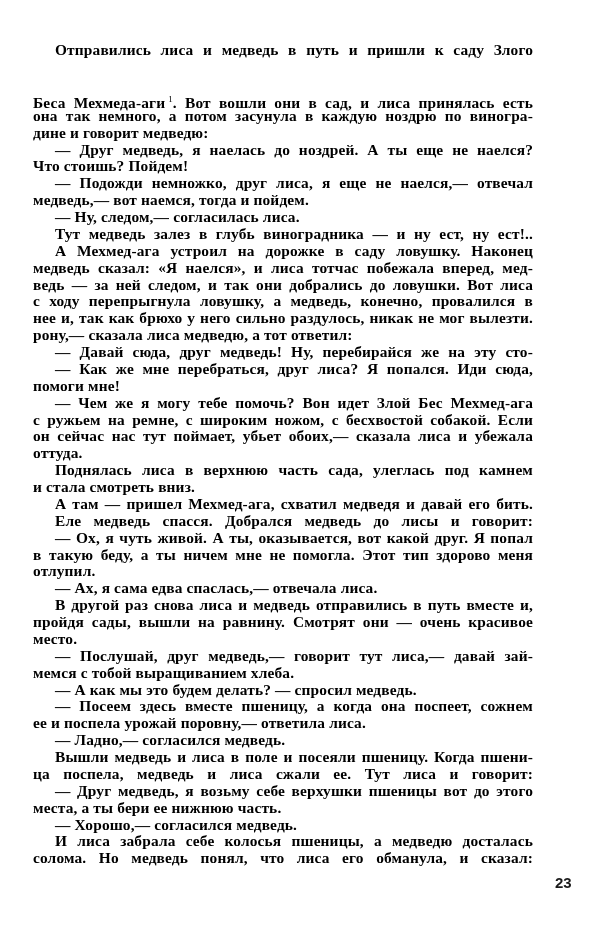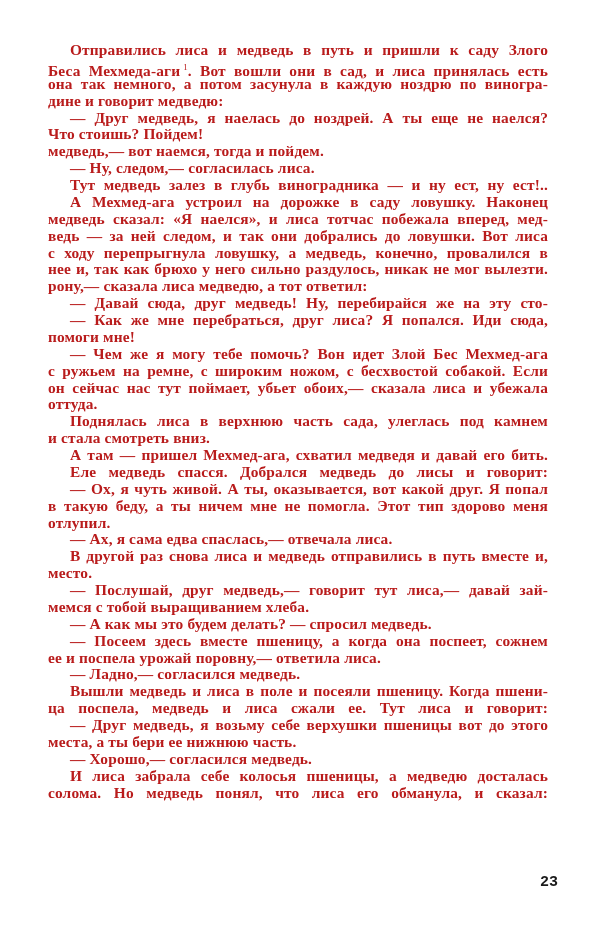--- a/index.html
+++ b/index.html
@@ -1,49 +1,50 @@
 <!DOCTYPE html>
 <html><head>
 <meta charset="utf-8">
 <style>
   html, body { margin: 0; padding: 0; }
   body {
     width: 600px; height: 934px; background: #ffffff;
     position: relative; overflow: hidden;
   }
   .page-text {
-    position: absolute; left: 48px; top: 42px; width: 500px;
+    position: absolute; left: 33px; top: 42px; width: 500px;
     font-family: "Liberation Serif", "DejaVu Serif", serif;
-    font-size: 15.4px; line-height: 16.88px; color: #b91c1c;
+    font-size: 15.4px; line-height: 16.88px; color: #000000;
     font-weight: bold; letter-spacing: 0.15px;
   }
   .line {
     display: block; height: 16.88px; white-space: nowrap;
     text-align: justify; text-align-last: justify; overflow: visible;
   }
   .line.last { text-align-last: left; }
   .line.indent { padding-left: 22px; }
   .line .txt { display: inline; }
   sup.fn { font-size: 9px; vertical-align: 6px; margin-left: 3px; font-weight: normal; }
   .page-number {
-    position: absolute; left: 540px; top: 874px;
-    font-family: Liberation Mono, monospace;
+    position: absolute; left: 555px; top: 874px;
+    font-family: Liberation Sans, sans-serif;
     font-size: 15px; font-weight: bold; color: #1a1a1a;
   }
 </style>
 </head>
 <body>
 
 <div class="page-text" id="page-text">
     <div class="line indent"><span class="txt">Отправились лиса и медведь в путь и пришли к саду Злого</span></div>
-    <div class="line" style="letter-spacing: 0.149744px;"><span class="txt">Беса Мехмеда-аги</span><sup class="fn">1</sup><span>. Вот вошли они в сад, и лиса принялась есть</span></div>
+    <div class="line" style="letter-spacing: 0.149744px; margin-top: 32px;"><span class="txt">Беса Мехмеда-аги</span><sup class="fn">1</sup><span>. Вот вошли они в сад, и лиса принялась есть</span></div>
     <div class="line"><span class="txt">она так немного, а потом засунула в каждую ноздрю по виногра-</span></div>
     <div class="line last"><span class="txt">дине и говорит медведю:</span></div>
     <div class="line indent"><span class="txt">— Друг медведь, я наелась до ноздрей. А ты еще не наелся?</span></div>
     <div class="line last"><span class="txt">Что стоишь? Пойдем!</span></div>
+    <div class="line indent"><span class="txt">— Подожди немножко, друг лиса, я еще не наелся,— отвечал</span></div>
     <div class="line last"><span class="txt">медведь,— вот наемся, тогда и пойдем.</span></div>
     <div class="line indent last"><span class="txt">— Ну, следом,— согласилась лиса.</span></div>
     <div class="line indent"><span class="txt">Тут медведь залез в глубь виноградника — и ну ест, ну ест!..</span></div>
     <div class="line indent"><span class="txt">А Мехмед-ага устроил на дорожке в саду ловушку. Наконец</span></div>
     <div class="line"><span class="txt">медведь сказал: «Я наелся», и лиса тотчас побежала вперед, мед-</span></div>
     <div class="line"><span class="txt">ведь — за ней следом, и так они добрались до ловушки. Вот лиса</span></div>
     <div class="line"><span class="txt">с ходу перепрыгнула ловушку, а медведь, конечно, провалился в</span></div>
     <div class="line"><span class="txt">нее и, так как брюхо у него сильно раздулось, никак не мог вылезти.</span></div>
     <div class="line last"><span class="txt">рону,— сказала лиса медведю, а тот ответил:</span></div>
     <div class="line indent"><span class="txt">— Давай сюда, друг медведь! Ну, перебирайся же на эту сто-</span></div>
@@ -55,20 +56,21 @@
     <div class="line last"><span class="txt">оттуда.</span></div>
     <div class="line indent"><span class="txt">Поднялась лиса в верхнюю часть сада, улеглась под камнем</span></div>
     <div class="line last"><span class="txt">и стала смотреть вниз.</span></div>
     <div class="line indent"><span class="txt">А там — пришел Мехмед-ага, схватил медведя и давай его бить.</span></div>
     <div class="line indent"><span class="txt">Еле медведь спасся. Добрался медведь до лисы и говорит:</span></div>
     <div class="line indent"><span class="txt">— Ох, я чуть живой. А ты, оказывается, вот какой друг. Я попал</span></div>
     <div class="line"><span class="txt">в такую беду, а ты ничем мне не помогла. Этот тип здорово меня</span></div>
     <div class="line last"><span class="txt">отлупил.</span></div>
     <div class="line indent last"><span class="txt">— Ах, я сама едва спаслась,— отвечала лиса.</span></div>
     <div class="line indent"><span class="txt">В другой раз снова лиса и медведь отправились в путь вместе и,</span></div>
+    <div class="line"><span class="txt">пройдя сады, вышли на равнину. Смотрят они — очень красивое</span></div>
     <div class="line last"><span class="txt">место.</span></div>
     <div class="line indent"><span class="txt">— Послушай, друг медведь,— говорит тут лиса,— давай зай-</span></div>
     <div class="line last"><span class="txt">мемся с тобой выращиванием хлеба.</span></div>
     <div class="line indent last"><span class="txt">— А как мы это будем делать? — спросил медведь.</span></div>
     <div class="line indent"><span class="txt">— Посеем здесь вместе пшеницу, а когда она поспеет, сожнем</span></div>
     <div class="line last"><span class="txt">ее и поспела урожай поровну,— ответила лиса.</span></div>
     <div class="line indent last"><span class="txt">— Ладно,— согласился медведь.</span></div>
     <div class="line indent"><span class="txt">Вышли медведь и лиса в поле и посеяли пшеницу. Когда пшени-</span></div>
     <div class="line"><span class="txt">ца поспела, медведь и лиса сжали ее. Тут лиса и говорит:</span></div>
     <div class="line indent"><span class="txt">— Друг медведь, я возьму себе верхушки пшеницы вот до этого</span></div>

